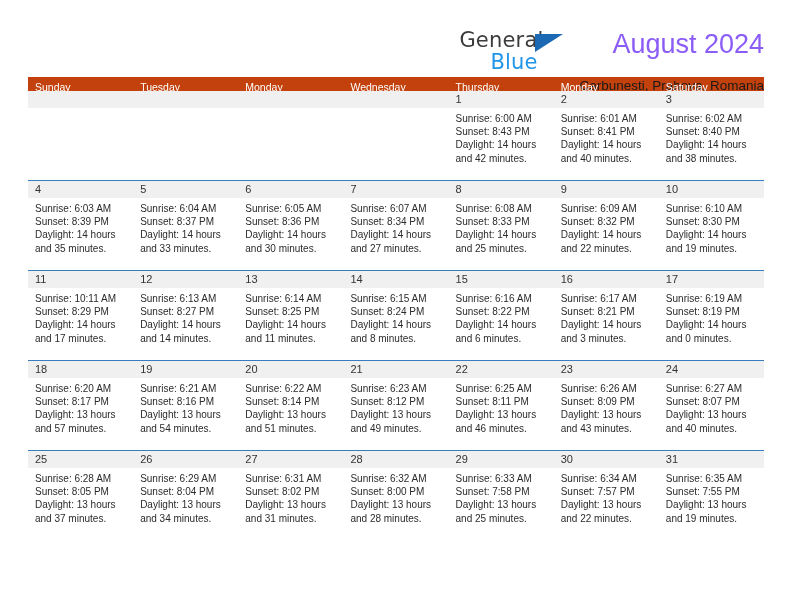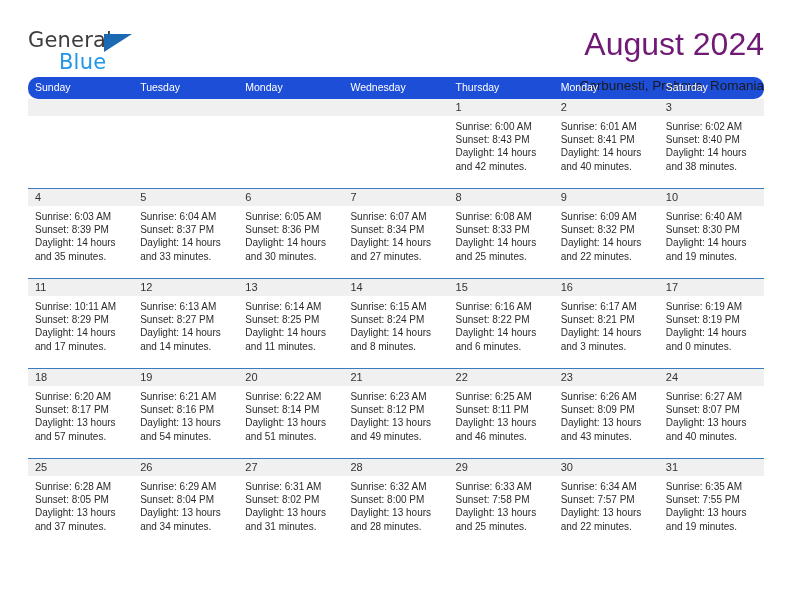--- a/index.html
+++ b/index.html
@@ -19,21 +19,21 @@
     width: 792px;
     height: 612px;
     box-sizing: border-box;
     padding: 0 28px;
   }
 
   
   .header {
     display: flex;
     align-items: flex-start;
-    justify-content: space-between;
+    justify-content: flex-end;
     padding-top: 28px;
     height: 74px;
     box-sizing: border-box;
   }
   .brand {
     position: relative;
     width: 120px;
     height: 50px;
     flex: 0 0 auto;
   }
@@ -62,44 +62,43 @@
     font-size: 21px;
     letter-spacing: .2px;
     color: #2196e8;
     font-family: "DejaVu Sans", sans-serif;
   }
   .titles {
     text-align: right;
     flex: 0 0 auto;
   }
   .title-main {
-    font-size: 32px;
+    font-size: 27px;
     font-weight: normal;
-    color: #701a75;
+    color: #8b5cf6;
     line-height: 32px;
     white-space: nowrap;
   }
   .title-sub {
     font-size: 13.5px;
     color: #1a1a1a;
     line-height: 20px;
     margin-top: 16px;
     white-space: nowrap;
   }
 
   
   .calendar {
     width: 736px;
     margin-top: 3px;
   }
   .weekday-row {
     display: flex;
-    background: #1d4ed8;
-    height: 22px;
-    border-radius: 10px;
+    background: #c2410c;
+    height: 14px;
   }
   .weekday {
     flex: 1 1 0;
     color: #ffffff;
     font-size: 10.5px;
     line-height: 21px;
     padding-left: 7px;
     box-sizing: border-box;
     white-space: nowrap;
   }
@@ -260,21 +259,21 @@
             <div class="day-info">
               <div>Sunrise: 6:09 AM</div>
               <div>Sunset: 8:32 PM</div>
               <div>Daylight: 14 hours</div>
               <div>and 22 minutes.</div>
             </div>
           </div>
           <div class="day-cell">
             <div class="day-number">10</div>
             <div class="day-info">
-              <div>Sunrise: 6:40 AM</div>
+              <div>Sunrise: 6:10 AM</div>
               <div>Sunset: 8:30 PM</div>
               <div>Daylight: 14 hours</div>
               <div>and 19 minutes.</div>
             </div>
           </div>
         </div>
         <div class="week-row">
           <div class="day-cell">
             <div class="day-number">11</div>
             <div class="day-info">

